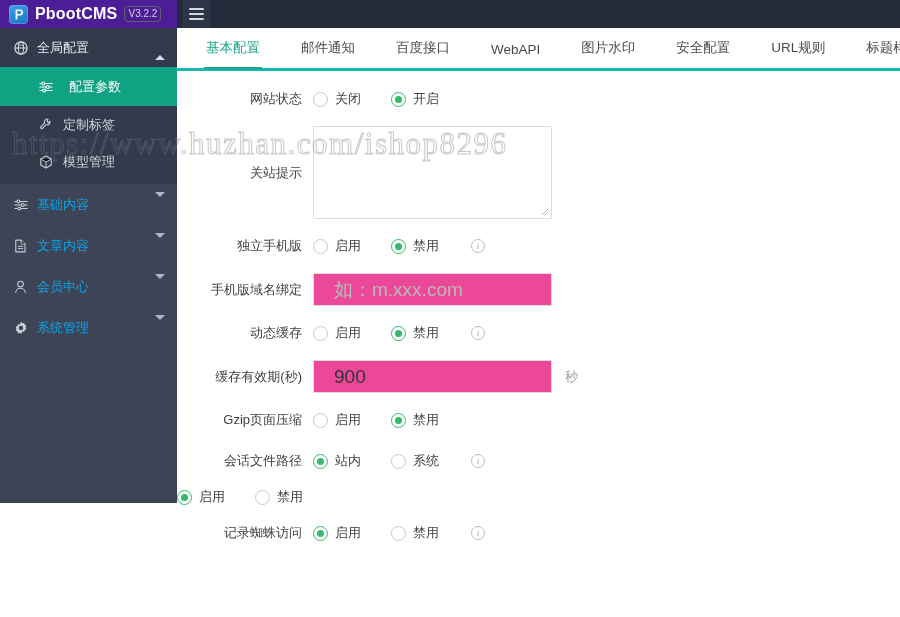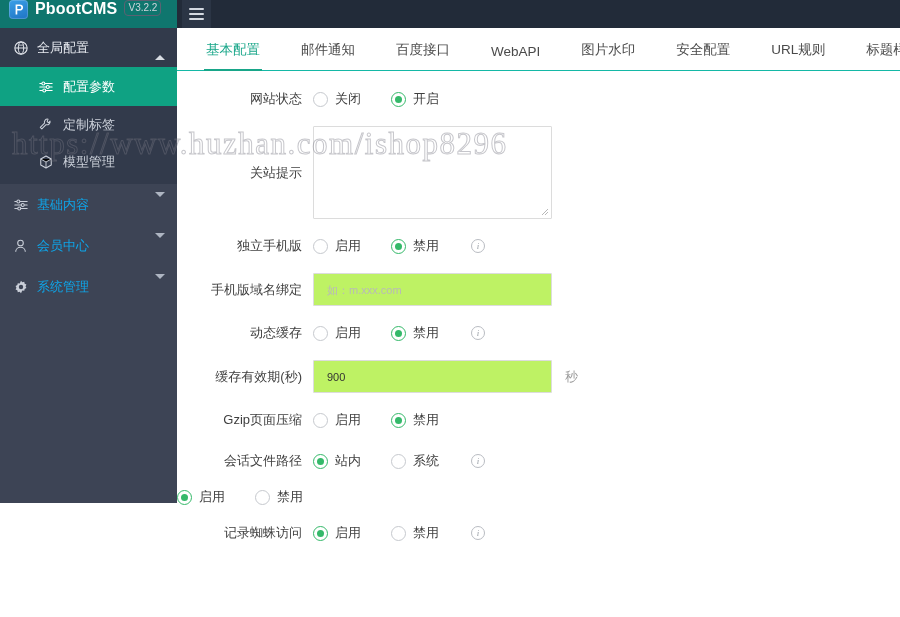--- a/index.html
+++ b/index.html
@@ -14,23 +14,23 @@
 
   
   .topbar {
     position: absolute; top: 0; left: 0;
     width: 900px; height: 28px;
     background: #222b39;
     display: flex; align-items: center;
   }
   .brand-block {
     width: 177px; height: 28px;
-    display: flex; align-items: flex-start;
+    display: flex; align-items: center;
     padding-left: 9px;
-    background: #0f766e;
+    background: #4c1d95;
   }
   .logo-mark {
     width: 19px; height: 19px; border-radius: 4px;
     background: linear-gradient(160deg, #3aa0e8 0%, #1f74c4 100%);
     display: flex; align-items: center; justify-content: center;
     flex: 0 0 auto;
     box-shadow: inset 0 0 0 1px rgba(255,255,255,.18);
   }
   .logo-mark svg { display: block; }
   .brand-name {
@@ -71,21 +71,21 @@
   .nav-group-head .gl { flex: 1 1 auto; margin-left: 5px; }
   .nav-group-head .ga { flex: 0 0 auto; color: #cfd4dc; }
 
   .sub-wrap { background: #323a4b; padding-bottom: 4px; }
   .sub-item {
     height: 37px; display: flex; align-items: center;
     padding-left: 39px; color: #cdd2db; font-size: 13px; cursor: pointer;
   }
   .sub-item .si { width: 17px; flex: 0 0 17px; display:flex; align-items:center; }
   .sub-item .sl { margin-left: 7px; }
-  .sub-item.active { background: #0fa283; color: #ffffff; height: 39px; }
+  .sub-item.active { background: #0fa283; color: #ffffff; height: 39px; gap: 6px; }
 
   .nav-item {
     height: 41px; display: flex; align-items: center;
     padding: 0 12px 0 14px; color: #0ea5e9; font-size: 13px; cursor: pointer;
   }
   .nav-item .gi { width: 18px; flex: 0 0 18px; display:flex; align-items:center; }
   .nav-item .gl { flex: 1 1 auto; margin-left: 5px; }
   .nav-item .ga { flex: 0 0 auto; }
 
   .caret-up, .caret-down {
@@ -96,21 +96,21 @@
   .caret-down { border-top: 5px solid #aeb5c2; }
 
   
   .content {
     position: absolute; top: 28px; left: 177px;
     width: 723px; height: 589px;
     background: #ffffff; overflow: hidden;
   }
   .tabs {
     height: 43px; display: flex; align-items: flex-end;
-    border-bottom: 1px solid #14b8a6;
+    border-bottom: 3px solid #14b8a6;
     padding-left: 29px;
   }
   .tab {
     font-size: 13.5px; color: #4a4a4a;
     padding: 0 0 11px 0; margin-right: 41px;
     cursor: pointer; position: relative; white-space: nowrap;
   }
   .tab.active { color: #18a689; }
   .tab.active::after {
     content: ""; position: absolute; left: -2px; right: -2px; bottom: -1px;
@@ -143,22 +143,22 @@
   .info-icon {
     width: 14px; height: 14px; border-radius: 50%;
     border: 1px solid #b9bcc2; color: #9aa0a8;
     font-size: 9px; font-style: italic;
     display: inline-flex; align-items: center; justify-content: center;
     font-family: "Liberation Serif", serif;
     margin-left: 2px; cursor: pointer; flex: 0 0 auto;
   }
 
   .txt-input {
-    height: 33px; border: 1px solid #dcdcdc; background: #bef264;
-    font-size: 11px; color: #333; padding: 0 13px;
+    height: 33px; border: 1px solid #dcdcdc; background: #ec4899;
+    font-size: 19px; color: #333; padding: 0 20px;
     font-family: "Liberation Sans", sans-serif;
     outline: none; border-radius: 1px;
   }
   .txt-input::placeholder { color: #b9b9b9; }
   .w-input { width: 239px; }
 
   .ta-wrap { position: relative; width: 239px; }
   .txt-area {
     width: 239px; height: 93px;
     border: 1px solid #dcdcdc; background: #fff;
@@ -260,20 +260,30 @@
           <path d="M1 4h14M1 8h14M1 12h14" stroke="#c9ced8" stroke-width="1.3" stroke-linecap="round"></path>
           <circle cx="5" cy="4" r="1.7" fill="#3d4455" stroke="#c9ced8" stroke-width="1.2"></circle>
           <circle cx="10" cy="8" r="1.7" fill="#3d4455" stroke="#c9ced8" stroke-width="1.2"></circle>
           <circle cx="6" cy="12" r="1.7" fill="#3d4455" stroke="#c9ced8" stroke-width="1.2"></circle>
         </svg>
       </span>
       <span class="gl">基础内容</span>
       <span class="ga"><i class="caret-down"></i></span>
     </div>
 
+    <div class="nav-item">
+      <span class="gi">
+        <svg width="13" height="14" viewBox="0 0 14 16" aria-hidden="true">
+          <path d="M1.6 1.3h6.2l4.4 4.4v9H1.6z" fill="none" stroke="#c9ced8" stroke-width="1.25" stroke-linejoin="round"></path>
+          <path d="M7.8 1.3v4.4h4.4M4 8.4h6M4 11h6" stroke="#c9ced8" stroke-width="1.1"></path>
+        </svg>
+      </span>
+      <span class="gl">文章内容</span>
+      <span class="ga"><i class="caret-down"></i></span>
+    </div>
 
 
     <div class="nav-item">
       <span class="gi">
         <svg width="13" height="14" viewBox="0 0 14 16" aria-hidden="true">
           <circle cx="7" cy="4.6" r="3.2" fill="none" stroke="#c9ced8" stroke-width="1.25"></circle>
           <path d="M1.5 14.6c0-3 2.5-5.1 5.5-5.1s5.5 2.1 5.5 5.1" fill="none" stroke="#c9ced8" stroke-width="1.25"></path>
         </svg>
       </span>
       <span class="gl">会员中心</span>

